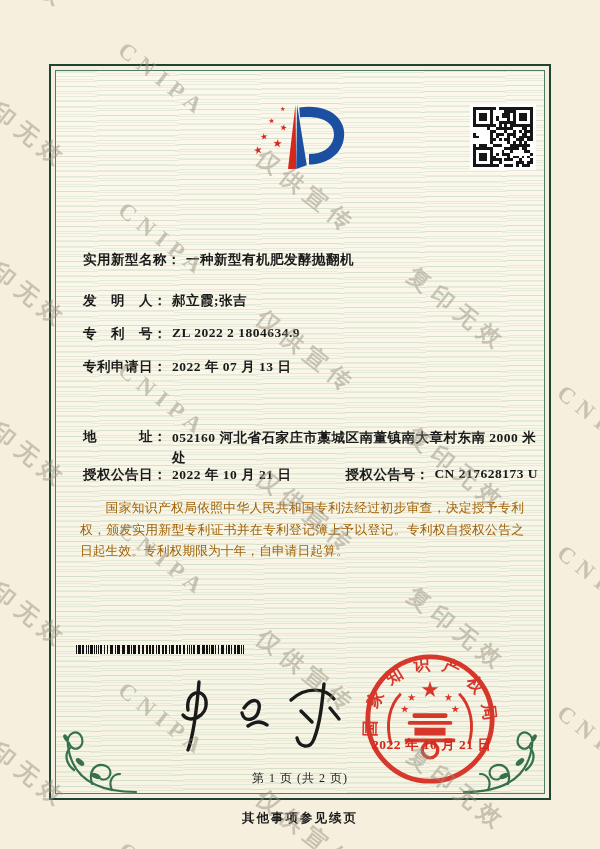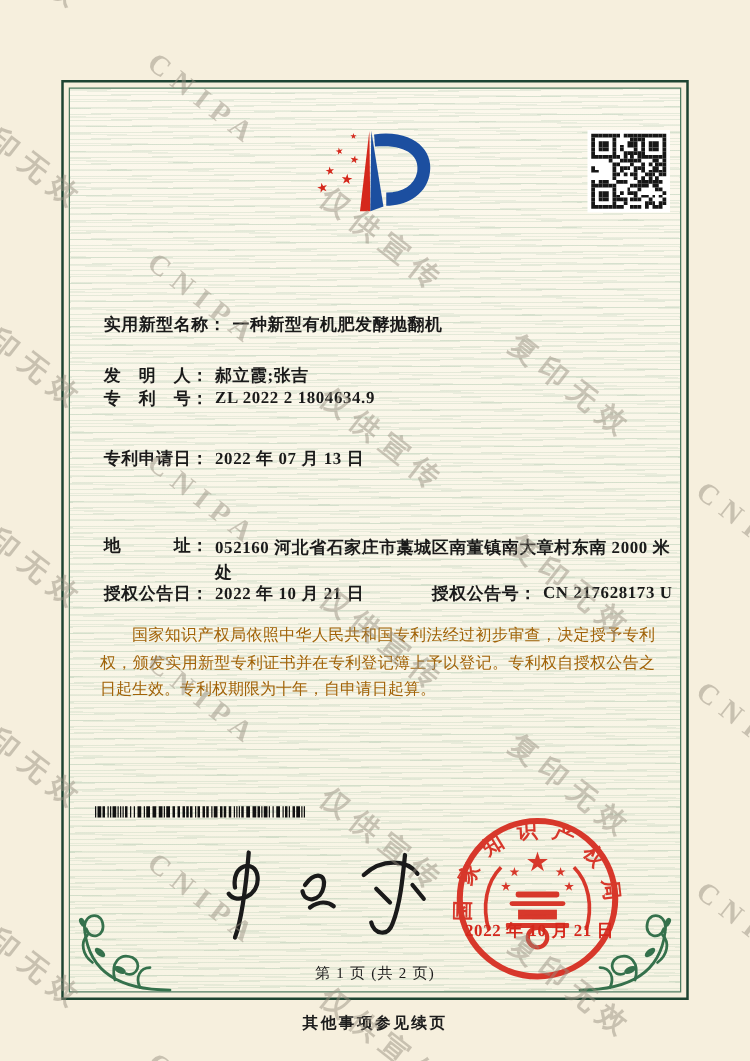--- a/index.html
+++ b/index.html
@@ -550,21 +550,21 @@
 
 
   <div class="field-row" style="top:292px">
     <span class="flabel">发　明　人：</span>
     <span class="fvalue">郝立霞;张吉</span>
   </div>
   <div class="field-row" style="top:251px">
     <span class="flabel">实用新型名称：</span>
     <span class="fvalue">一种新型有机肥发酵抛翻机</span>
   </div>
-  <div class="field-row" style="top:310px">
+  <div class="field-row" style="top:325px">
     <span class="flabel">专　利　号：</span>
     <span class="fvalue">ZL 2022 2 1804634.9</span>
   </div>
   <div class="field-row" style="top:358px">
     <span class="flabel">专利申请日：</span>
     <span class="fvalue">2022 年 07 月 13 日</span>
   </div>
   <div class="field-row" style="top:428px">
     <span class="flabel">地　　　址：</span>
     <span class="fvalue addr-value">052160 河北省石家庄市藁城区南董镇南大章村东南 2000 米处</span>

